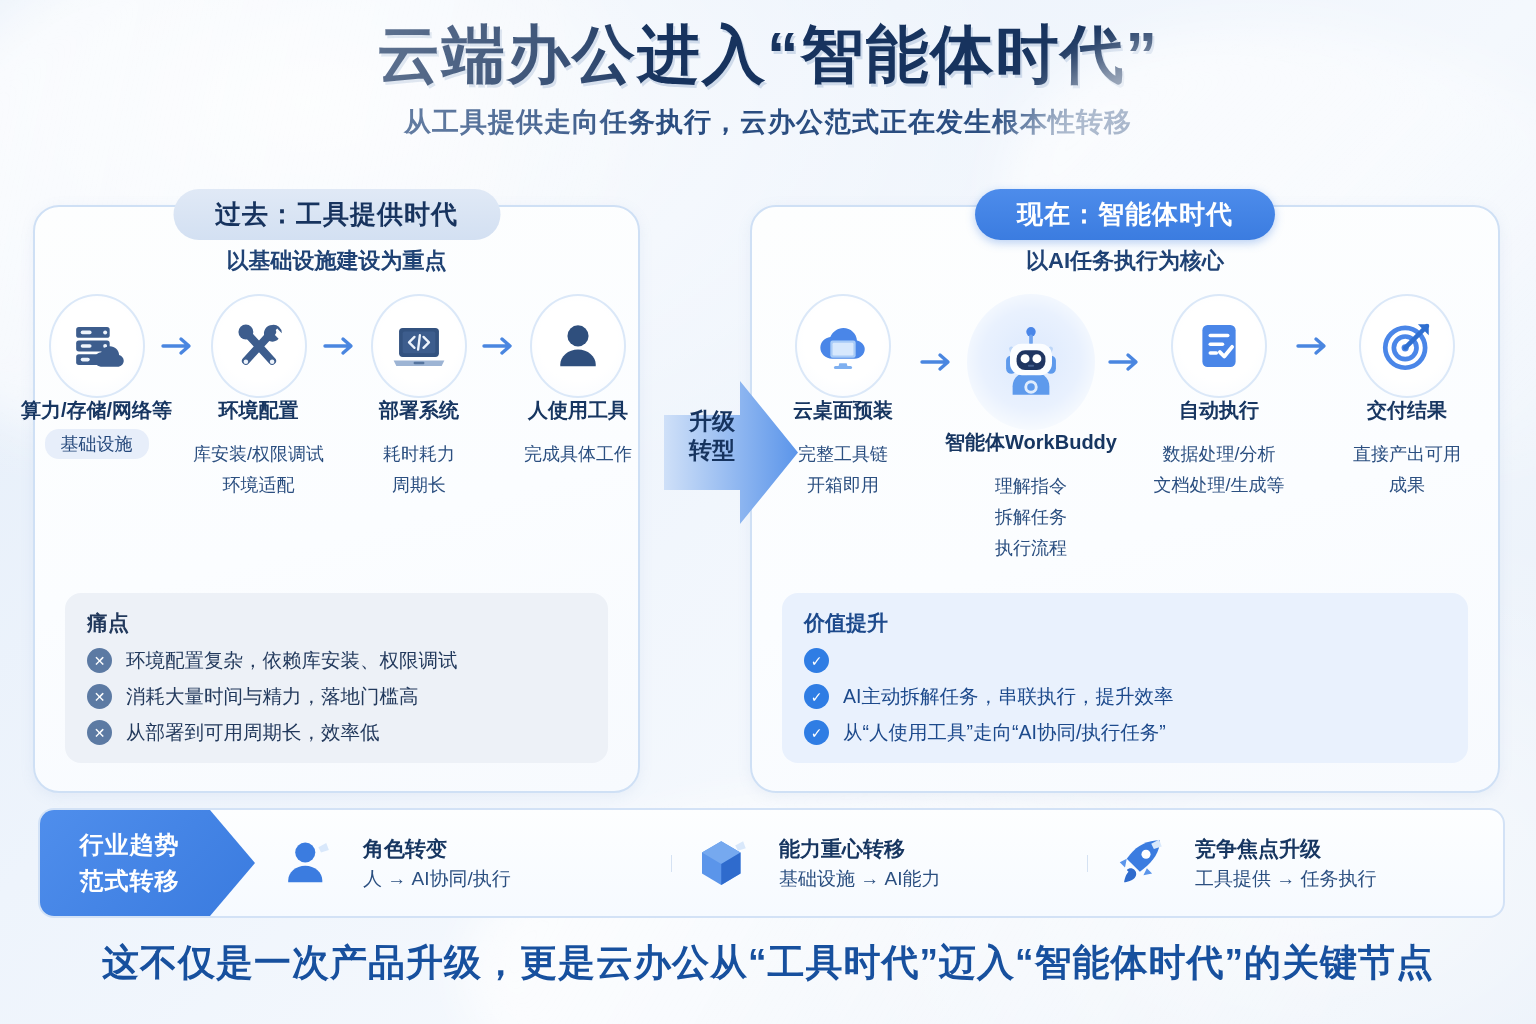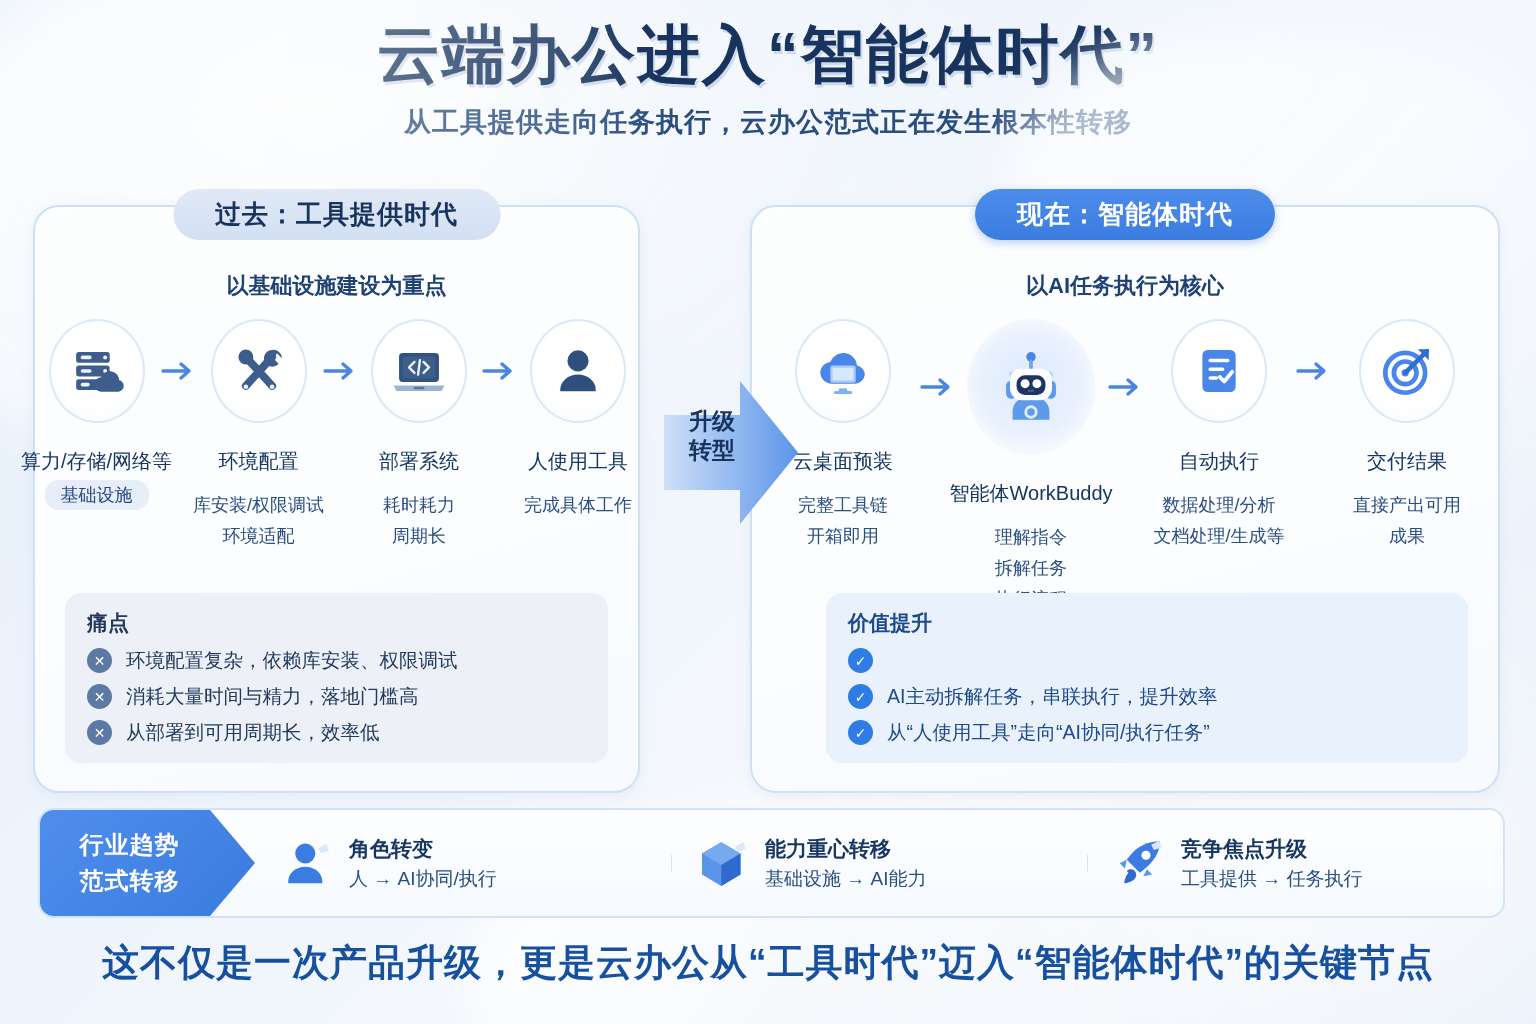--- a/index.html
+++ b/index.html
@@ -52,21 +52,21 @@
   .pill {
     position: absolute; top: -18px; left: 50%; transform: translateX(-50%);
     padding: 8px 42px; border-radius: 26px;
     font-size: 26px; font-weight: 700; letter-spacing: 1px; white-space: nowrap;
   }
   .pill-past { background: linear-gradient(180deg,#e0e9f6,#d3e0f2); color: #17335e; }
   .pill-now  { background: linear-gradient(180deg,#4d8ceb,#3b7ce0); color: #ffffff;
                box-shadow: 0 3px 10px rgba(59,124,224,0.35); }
 
   .panel-sub {
-    text-align: center; margin-top: 64px;
+    text-align: center; margin-top: 39px;
     font-size: 22px; font-weight: 600; color: #1f4274;
   }
 
   
   .steps { display: flex; align-items: flex-start; justify-content: center; margin-top: 18px; }
   .step { display: flex; flex-direction: column; align-items: center; }
   .step-l { width: 123px; }
   .step-r { width: 148px; }
   .icon-ring {
     width: 96px; height: 104px; border-radius: 50%;
@@ -74,40 +74,40 @@
     display: flex; align-items: center; justify-content: center;
     background: radial-gradient(circle at 50% 45%, #ffffff 55%, #f7fafe 100%);
   }
   .icon-ring.hero {
     width: 128px; height: 136px; border: none;
     background: radial-gradient(circle at 50% 48%, #dce9fd 0%, #e9f1fe 52%, #f5f9fe 72%, rgba(255,255,255,0) 85%);
   }
   .arrow { width: 40px; display: flex; align-items: center; justify-content: center; height: 104px; }
   .arrow.hero-gap { height: 136px; }
   .step-title {
-    margin-top: 26px; font-size: 20px; font-weight: 400; color: #173661;
+    margin-top: 0; font-size: 20px; font-weight: 700; color: #173661;
     text-align: center; white-space: nowrap; line-height: 1.25;
   }
   .step-badge {
     margin-top: 6px; font-size: 18px; color: #26497c; font-weight: 500;
     background: #e7eefa; border-radius: 14px; padding: 3px 16px; white-space: nowrap;
   }
   .step-line {
     margin-top: 5px; font-size: 18px; color: #2b4f80; font-weight: 500;
     text-align: center; white-space: nowrap; line-height: 1.45;
   }
   .step-lines { margin-top: 13px; }
 
   
   .note {
     position: absolute; left: 30px; right: 30px; bottom: 28px;
     border-radius: 16px; padding: 16px 22px 18px;
   }
   .note-pain { background: #edf1f7; }
-  .note-value { background: #e9f1fd; margin-left: 44px; }
+  .note-value { background: #e9f1fd; }
   .note-h { font-size: 21px; font-weight: 700; margin-bottom: 8px; }
   .note-item { display: flex; align-items: center; gap: 14px; margin-top: 11px; }
   .bullet {
     width: 25px; height: 25px; border-radius: 50%; flex: 0 0 25px;
     display: flex; align-items: center; justify-content: center;
     font-size: 14px; font-weight: 700; color: #fff;
   }
   .bullet-x { background: #5c7aa3; }
   .bullet-v { background: #2f7de4; }
   .note-text { font-size: 19.5px; font-weight: 500; line-height: 1.2; }
@@ -134,21 +134,21 @@
     width: 215px; flex: 0 0 215px; position: relative;
     background: linear-gradient(135deg,#4f8eec,#3a7bdf);
     color: #fff; display: flex; flex-direction: column;
     align-items: center; justify-content: center; gap: 4px;
     font-size: 24px; font-weight: 700; letter-spacing: 1px;
     clip-path: polygon(0 0, calc(100% - 45px) 0, 100% 50%, calc(100% - 45px) 100%, 0 100%);
     padding-right: 36px;
   }
   .trend-items { flex: 1; display: flex; align-items: center; }
   .trend-item {
-    flex: 1; display: flex; align-items: flex-end; gap: 14px;
+    flex: 1; display: flex; align-items: flex-start; gap: 28px;
     padding: 0 10px 0 24px; position: relative;
   }
   .trend-item + .trend-item::before {
     content: ""; position: absolute; left: 0; top: 20px; bottom: 20px;
     width: 1px; background: #d5e2f3;
   }
   .trend-ico { width: 56px; height: 56px; flex: 0 0 56px; position: relative; }
   .trend-tx { display: flex; flex-direction: column; gap: 3px; }
   .trend-h { font-size: 21px; font-weight: 700; color: #173661; white-space: nowrap; }
   .trend-p { font-size: 19px; font-weight: 500; color: #2b4f80; white-space: nowrap; }

